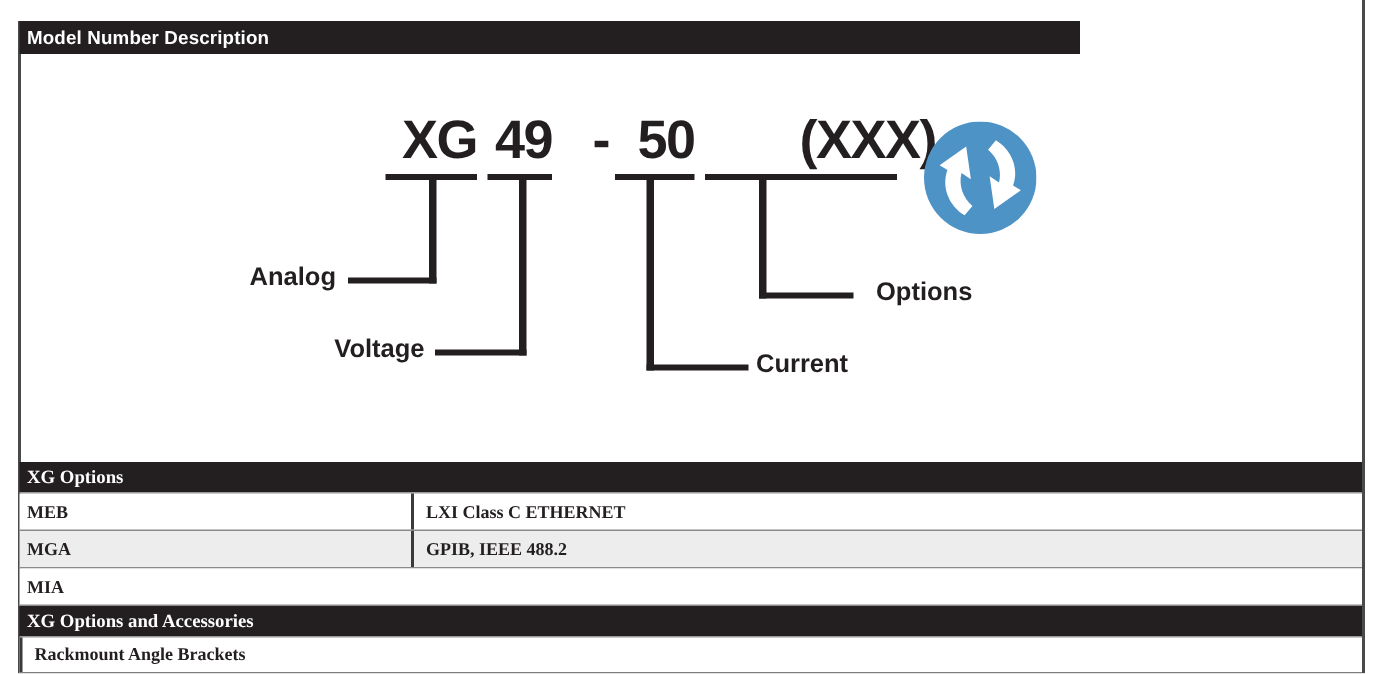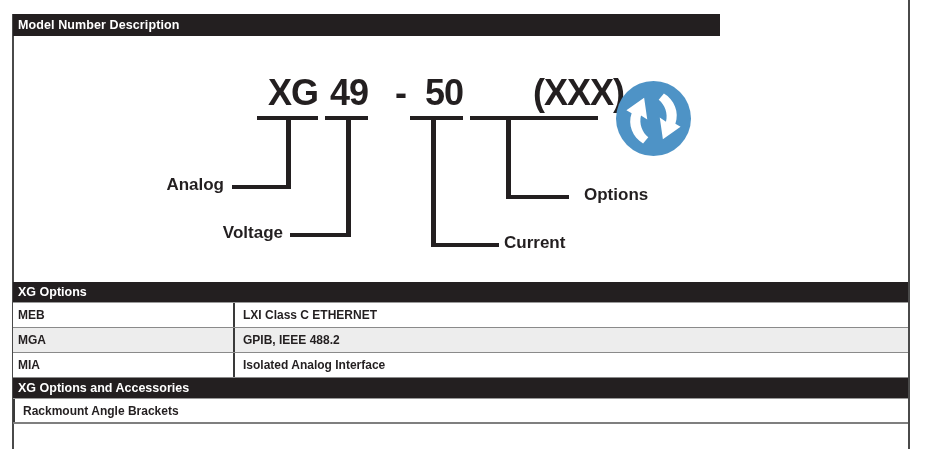--- a/index.html
+++ b/index.html
@@ -39,30 +39,30 @@
   #logo-cn {
     position:absolute; left:723px; top:86px; font-size:30px; font-weight:bold;
     color:#3d3d3d; letter-spacing:4px; line-height:34px; white-space:nowrap;
   }
   #logo-en {
     position:absolute; left:725px; top:125px; font-size:15px;
     color:#8f8f8f; letter-spacing:2px; line-height:17px; white-space:nowrap;
   }
 
   
-  #options-table { position:absolute; left:13px; top:282px; width:895px; }
+  #options-table { position:absolute; left:13px; top:308px; width:895px;font-family:Liberation Serif, serif; }
   .thead {
     height:21px; background:#231f20; color:#fff; font-size:12.5px; font-weight:bold;
     display:flex; align-items:center; padding-left:5px;
     border-bottom:1px solid #9a9a9a;
   }
   .trow {
     display:flex; height:25px; align-items:stretch;
     border-bottom:1.5px solid #8a8a8a; background:#fff;
-    font-size:12px; font-weight:bold; color:#231f20;
+    font-size:12px; font-weight:bold; color:#231f20;gap:41px;
   }
   .trow.alt { background:#ededed;text-align:center; }
   .trow.last { border-bottom:2px solid #7f7f7f; }
   .c1 { width:220px; display:flex; align-items:center; padding-left:5px; }
   .c2 { flex:1; display:flex; align-items:center; padding-left:8px;
         border-left:2px solid #3a3a3a; }
 </style>
 </head>
 <body>
 
@@ -114,21 +114,20 @@
     <div class="trow">
       <div class="c1">MEB</div>
       <div class="c2">LXI Class C ETHERNET</div>
     </div>
     <div class="trow alt">
       <div class="c1">MGA</div>
       <div class="c2">GPIB, IEEE 488.2</div>
     </div>
     <div class="trow">
       <div class="c1">MIA</div>
-      <div class="c2">Isolated Analog Interface</div>
     </div>
     <div class="thead">
       <span>XG Options and Accessories</span>
     </div>
     <div class="trow last">
       <div class="c2">Rackmount Angle Brackets</div>
     </div>
   </div>
 
 </div>

